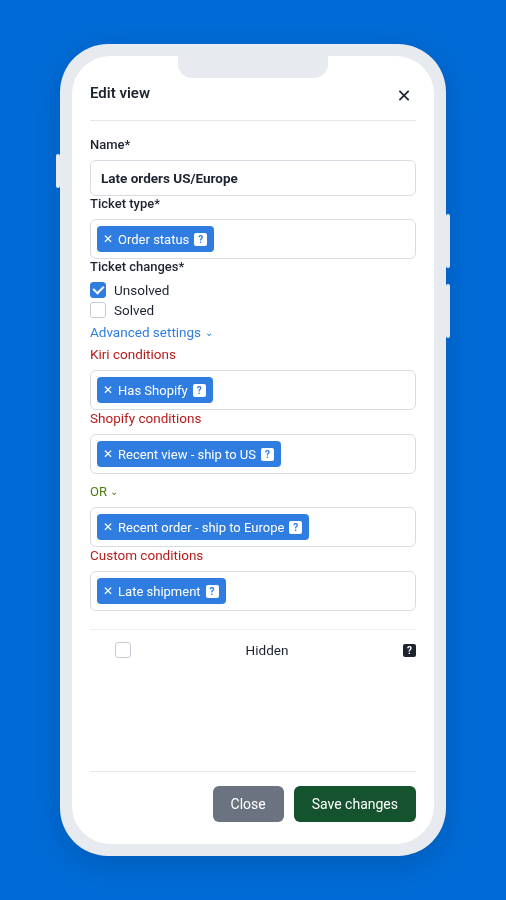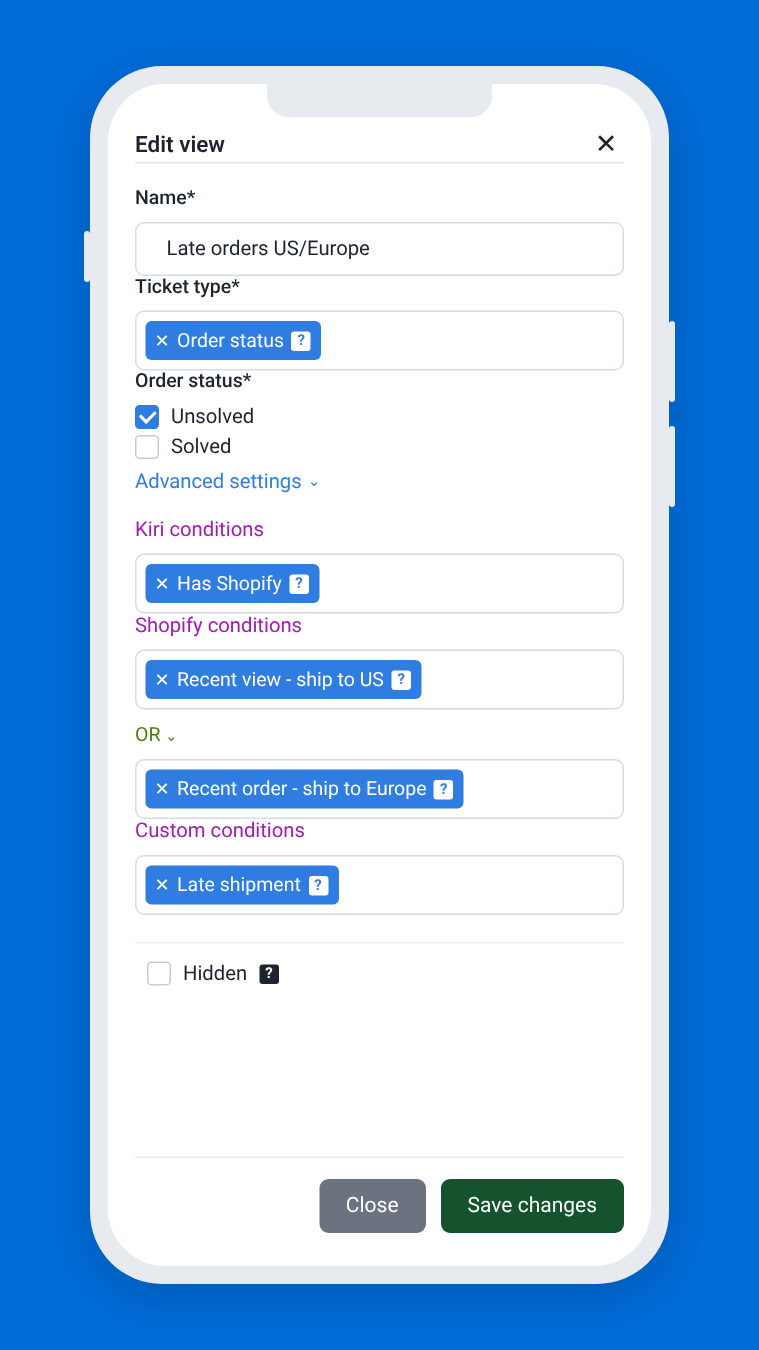--- a/index.html
+++ b/index.html
@@ -27,33 +27,33 @@
     width: 100%; height: 100%; background: #fff; border-radius: 38px;
     overflow: hidden; position: relative;
   }
   .notch {
     position: absolute; top: 0; left: 50%; transform: translateX(-50%);
     width: 150px; height: 22px; background: #e7eaee;
     border-bottom-left-radius: 14px; border-bottom-right-radius: 14px;
   }
   .content { padding: 28px 18px 16px 18px; height: 100%; display: flex; flex-direction: column; }
   .header {
-    display: flex; justify-content: space-between; align-items: center;
-    border-bottom: 1px solid #e3e6ea;
+    display: flex; justify-content: space-between; 
+    padding-bottom: 12px; border-bottom: 1px solid #e3e6ea;
   }
   .header h1 { font-size: 15px; font-weight: 600; color: #1d2430; }
   .close-x {
     font-size: 18px; color: #1d2430; cursor: pointer; background: none; border: none;
     width: 24px; height: 24px; display:flex; align-items:center; justify-content:center;
   }
   .body { flex: 1; overflow-y: auto; padding-top: 16px; }
   .label { font-size: 13px; font-weight: 500; color: #1d2430; margin-bottom: 8px; display:block; }
   .input {
     width: 100%; border: 1px solid #d7dce3; border-radius: 6px;
-    padding: 9px 20px; font-size: 13.5px; color: #1d2430; font-family: inherit;
+    padding: 9px 10px; font-size: 13.5px; color: #1d2430; font-family: inherit; font-weight: bold;
   }
   .group { }
   .tagbox {
     width: 100%; border: 1px solid #d7dce3; border-radius: 6px;
     padding: 6px; min-height: 40px; display:flex; flex-wrap:wrap; gap:4px;
   }
   .tag {
     background: #2f7de1; color: #fff; border-radius: 4px;
     padding: 3px 7px 3px 6px; font-size: 13px; display:inline-flex; align-items:center; gap:5px;
     cursor: default;
@@ -69,27 +69,27 @@
     display:inline-flex; align-items:center; justify-content:center; cursor:pointer; flex-shrink:0;
   }
   .cb.checked { background:#2f7de1; border-color:#2f7de1; }
   .cb.checked::after {
     content:""; width:5px; height:8px; border:solid #fff; border-width:0 2px 2px 0;
     transform: rotate(45deg) translate(-1px,-1px);
   }
   .cblabel { font-size: 13.5px; color:#1d2430; }
   .link {
     color:#2f7de1; font-size:13.5px; cursor:pointer; display:inline-flex; align-items:center; gap:4px;
-    margin-bottom:16px;
+    margin-bottom:6px;
   }
   .chev { font-size:10px; }
-  .sublabel { font-size: 13.5px; color:#a21caf; margin-bottom:8px; }
+  .sublabel { font-size: 13.5px; color:#b91c1c; margin-bottom:8px; }
   .or-pill { color:#4d7c0f; font-size:13px; display:inline-flex; align-items:center; gap:3px; margin: 10px 0 8px 0; cursor:pointer;}
   .divider { border:none; border-top:1px solid #eceff3; margin: 18px 0 12px 0; }
-  .hidden-row { display:flex; align-items:center; gap:8px; margin-left: 8px; }
+  .hidden-row { display:flex; align-items:center; gap:8px; margin-left: 25px; justify-content: space-between; }
   .hidden-row .info2 {
     display:inline-flex; width:13px; height:13px; border-radius:2px; background:#1d2430;
     align-items:center; justify-content:center; color:#fff; font-size:10px; font-weight:700;
   }
   .footer {
     border-top: 1px solid #e6e9ed; padding-top: 14px; padding-bottom: 6px;
     display:flex; justify-content:flex-end; gap:10px; 
   }
   .btn {
     border:none; border-radius:6px; padding: 10px 18px; font-size: 14px; cursor:pointer;
@@ -126,21 +126,21 @@
           <div class="tagbox">
             <span class="tag">
               <span class="tx">✕</span>
               <span>Order status</span>
               <span class="info">?</span>
             </span>
           </div>
         </div>
 
         <div class="group">
-          <label class="label">Order status*</label>
+          <label class="label">Ticket changes*</label>
           <div class="cbrow">
             <span class="cb checked"></span>
             <span class="cblabel">Unsolved</span>
           </div>
           <div class="cbrow">
             <span class="cb"></span>
             <span class="cblabel">Solved</span>
           </div>
         </div>
 

